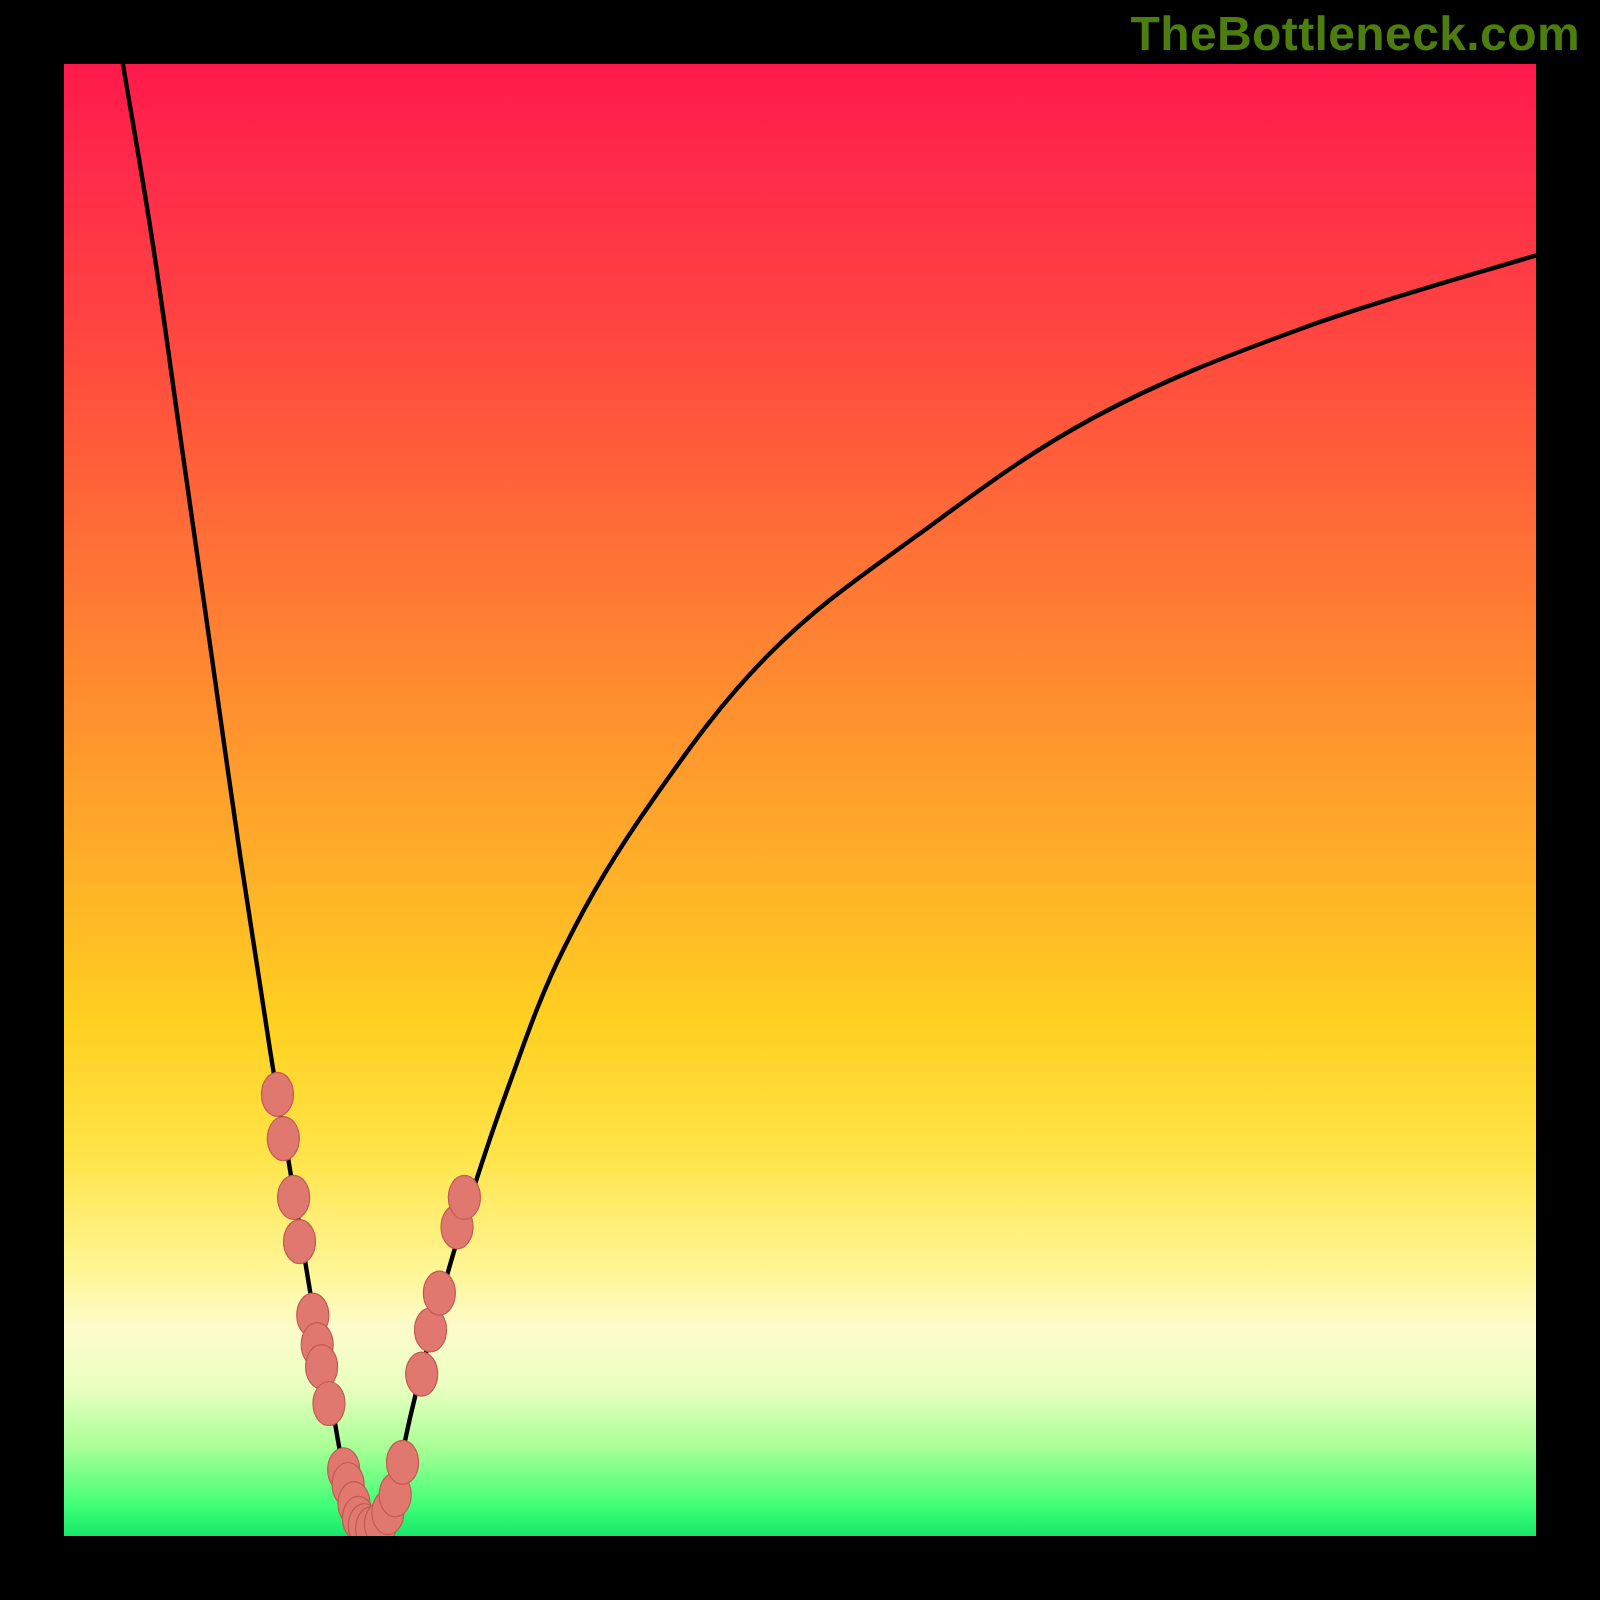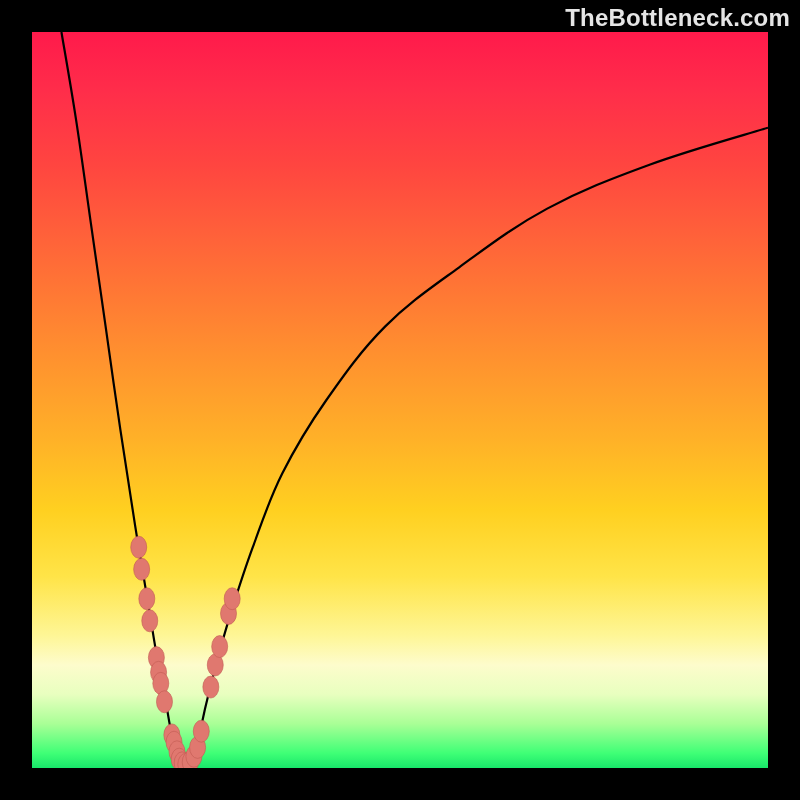--- a/index.html
+++ b/index.html
@@ -14,21 +14,21 @@
   .frame {
     position: relative;
     width: 800px;
     height: 800px;
     background: #000;
   }
   .attribution {
     position: absolute;
     top: 4px;
     right: 10px;
-    color: #e5e5e5;
+    color: #4d7c0f;
     font-size: 24px;
     font-weight: 600;
     letter-spacing: 0.2px;
     z-index: 30;
   }
   .plot {
     position: absolute;
     left: 32px;
     top: 32px;
     width: 736px;

